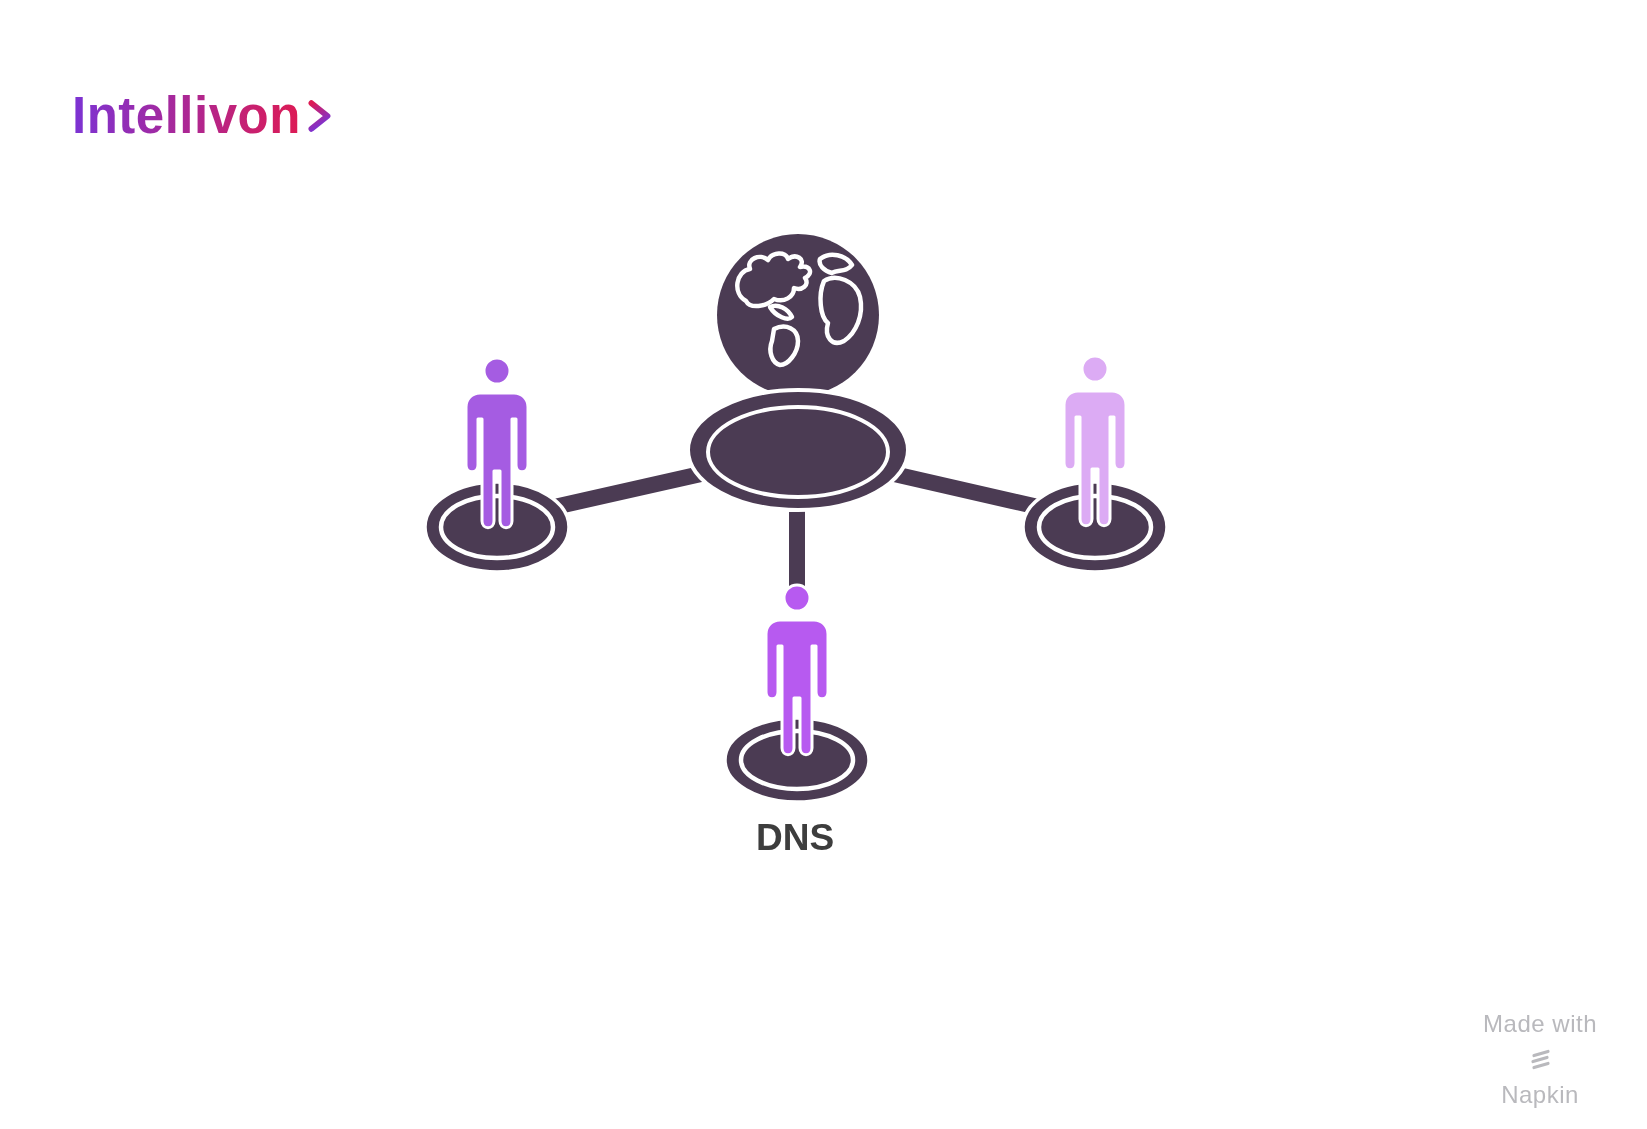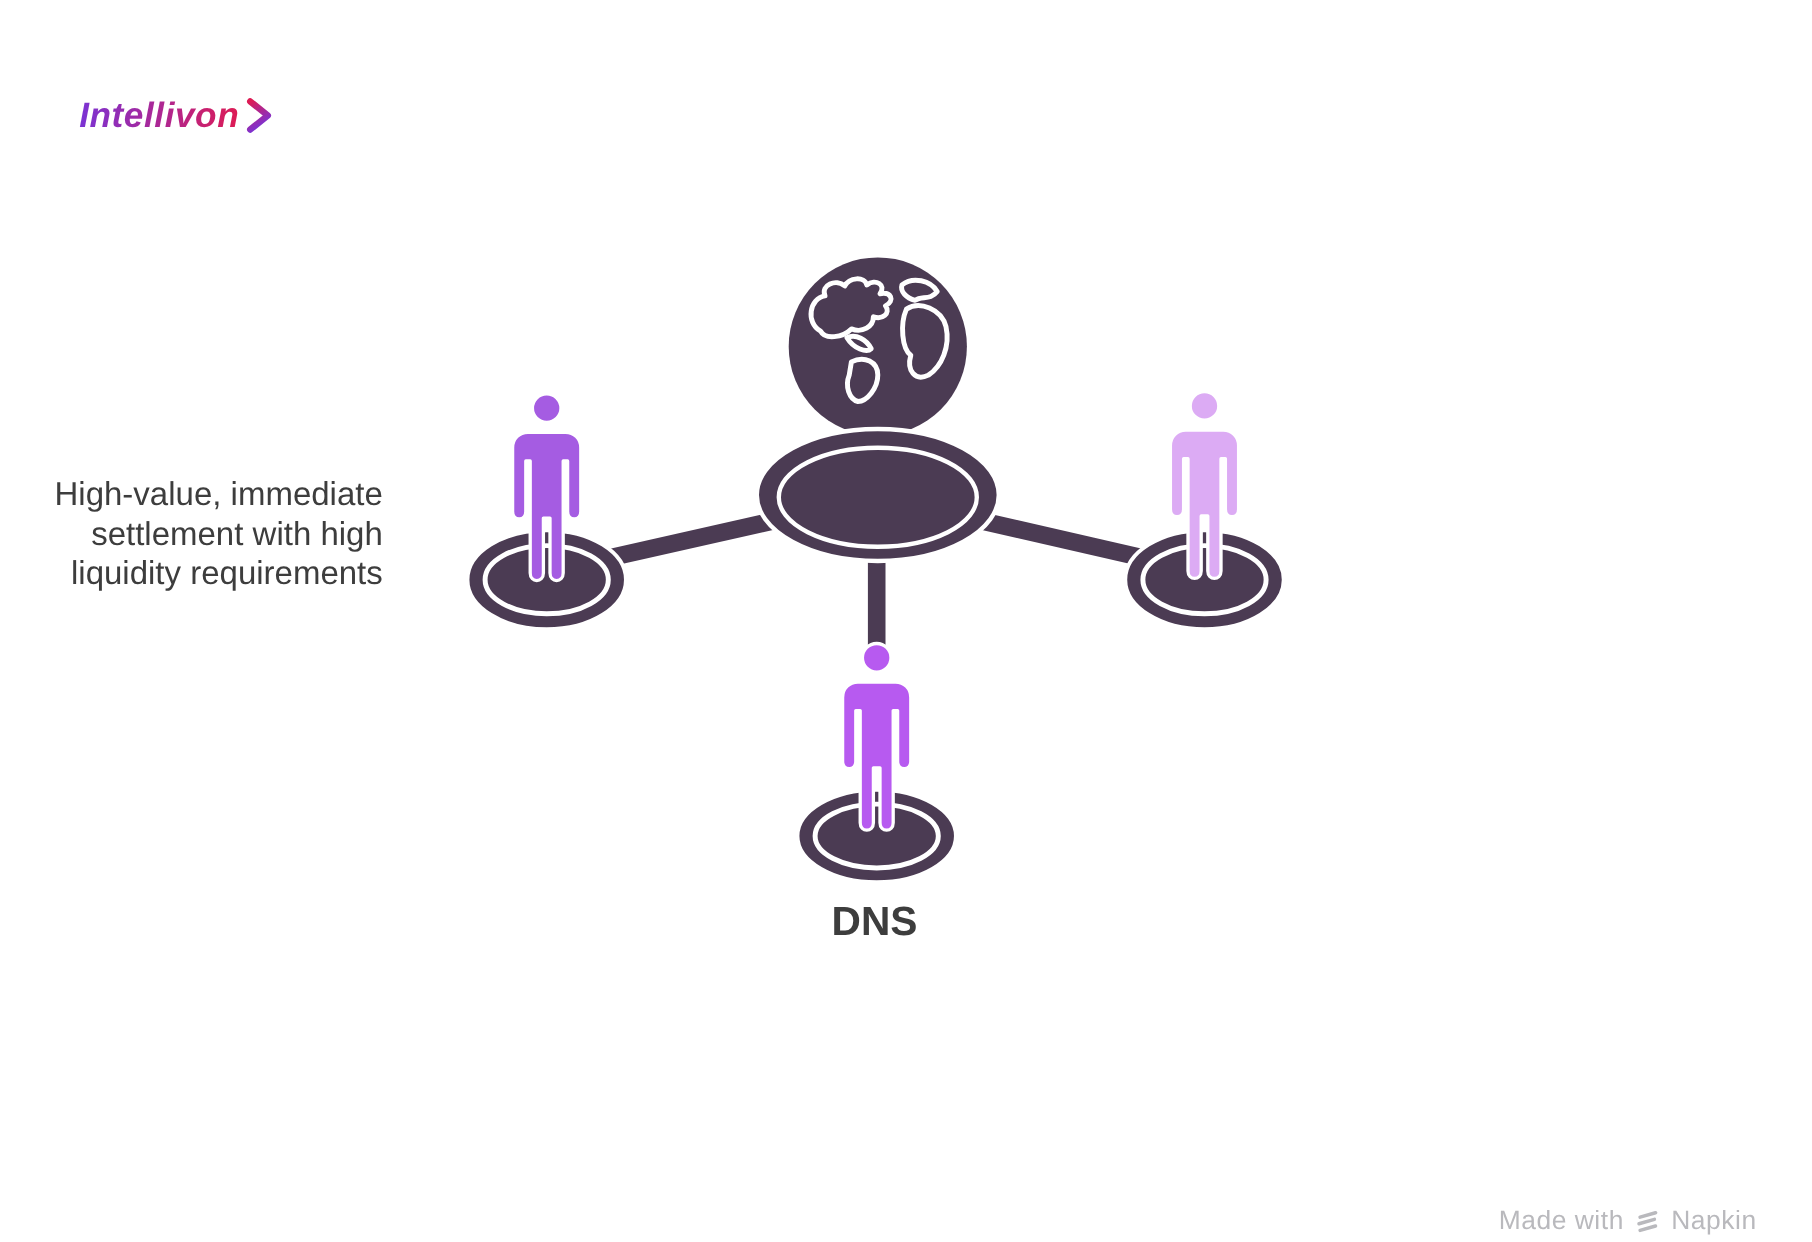--- a/index.html
+++ b/index.html
@@ -4,45 +4,45 @@
 <style>
   html,body { margin:0; padding:0; }
   .canvas {
     position:relative; width:1647px; height:1129px;
     background:var(--background,#fff); overflow:hidden;
     font-family:"Liberation Sans","DejaVu Sans",sans-serif;
   }
   
   .logo { position:absolute; left:72px; top:86px; display:flex; align-items:center; gap:7px; }
   .logo-text {
-    font-size:32px; font-weight:bold; letter-spacing:.5px;
-    -webkit-background-clip:text; background-clip:text; color:transparent;font-style:italic;
+    font-size:51px; font-weight:bold; letter-spacing:.5px;
+    -webkit-background-clip:text; background-clip:text; color:transparent;
   }
   .logo-chevron { width:24px; height:32px; }
   
   .diagram { position:absolute; left:0; top:0; width:1647px; height:1129px; }
   .f-dark   { fill:var(--dark-purple); }
   .f-rtgs   { fill:var(--rtgs-purple); }
   .f-dns    { fill:var(--dns-purple); }
   .f-hybrid { fill:var(--hybrid-purple); }
   .s-white  { stroke:#ffffff; }
   .connector{ stroke:var(--dark-purple); stroke-width:16; }
   .continent{ fill:none; stroke:#ffffff; stroke-width:4.5; stroke-linejoin:round; stroke-linecap:round; }
   
   .node { position:absolute; color:var(--text-primary); }
   .node-title { font-size:37px; font-weight:bold; line-height:1.2; }
   .node-desc  { font-size:30px; line-height:36px; margin-top:26px; }
   .node-rtgs   { top:406px; right:1299px; width:330px; text-align:right; }
   .node-hybrid { top:406px; left:1243px;  width:360px; text-align:left; }
   .node-dns    { top:816px; left:625px;   width:340px; text-align:center; }
   
   .watermark {
-    position:absolute; top:1096px; right:50px;
+    position:absolute; top:1010px; right:50px;
     display:flex; align-items:center; gap:9px;
-    font-size:24px; color:var(--watermark-gray); letter-spacing:.5px;
+    font-size:24px; color:var(--watermark-gray); letter-spacing:.5px;flex-direction:column;
   }
   .napkin-icon { width:25px; height:25px; }
 </style>
 </head>
 <body>
 
 <div class="canvas">
 
   <div class="logo">
     <span class="logo-text" style="background-image: linear-gradient(90deg, rgb(123, 51, 212), rgb(221, 27, 84));">Intellivon</span>
@@ -107,21 +107,20 @@
       <ellipse class="f-dark s-white" stroke-width="4" cx="798" cy="450" rx="110" ry="60"></ellipse>
       <ellipse class="s-white" fill="none" stroke-width="4" cx="798" cy="452" rx="90" ry="45"></ellipse>
     </g>
 
     <use href="#person" class="f-rtgs s-white" transform="translate(497,531)"></use>
     <use href="#person" class="f-hybrid s-white" transform="translate(1095,529)"></use>
     <use href="#person" class="f-dns s-white" transform="translate(797,758)"></use>
   </svg>
 
   <div class="node node-rtgs">
-    <div class="node-desc">High-value, immediate settlement with high liquidity requirements</div>
   </div>
   <div class="node node-dns">
     <div class="node-title">DNS</div>
   </div>
 
   <div class="watermark">
     <span>Made with</span>
     <svg class="napkin-icon" viewBox="0 0 25 25">
       <g stroke="var(--watermark-gray)" stroke-width="3.2" stroke-linecap="round" fill="none">
         <path d="M6 8.5 L20 4.5"></path>

